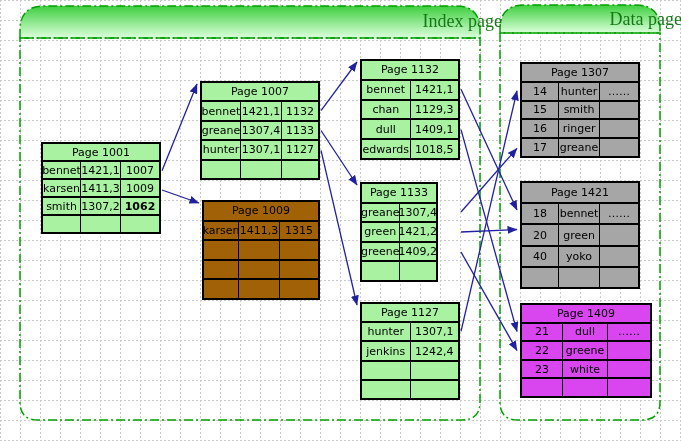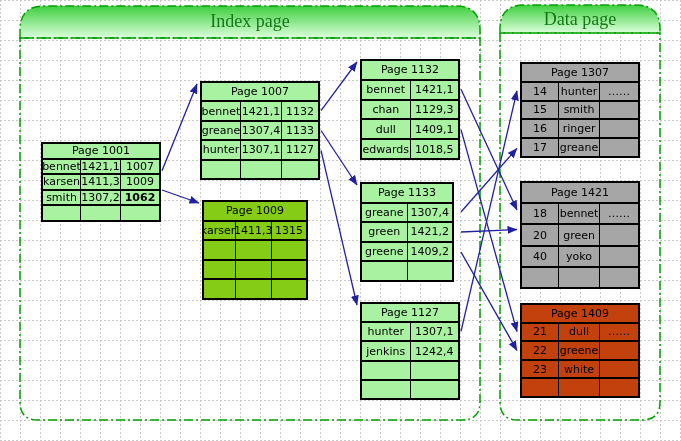--- a/index.html
+++ b/index.html
@@ -1,21 +1,21 @@
 <!DOCTYPE html>
 <html><head>
 <meta charset="utf-8">
 <style>
   html,body{margin:0;padding:0;background:#ffffff;}
   #canvas{position:relative;width:681px;height:441px;background:#ffffff;overflow:hidden;
           font-family:"DejaVu Sans",sans-serif;}
   svg.layer{position:absolute;left:0;top:0;width:681px;height:441px;}
   #arrow-layer{pointer-events:none;}
-  .panel-label{position:absolute;text-align:center;font-family:"Liberation Serif",serif;
-               font-size:18px;line-height:20px;}
+  .panel-label{position:absolute;text-align:right;font-family:"Liberation Serif",serif;
+               font-size:18px;line-height:20px;padding-left:22px;}
   .dtable{position:absolute;display:flex;flex-direction:column;border:2px solid #000;
           box-sizing:border-box;}
   .thead{flex:1;display:flex;align-items:center;justify-content:center;font-size:11px;color:#000;}
   .tr{flex:1;display:flex;border-top:2px solid #000000;min-height:0;}
   .cell{display:flex;align-items:center;justify-content:center;font-size:11px;color:#000;
         overflow:hidden;white-space:nowrap;border-left:1px solid #000;min-width:0;}
   .cell:first-child{border-left:none;}
 </style>
 </head>
 <body>
@@ -33,21 +33,21 @@
       </defs>
       <rect x="0" y="0" width="681" height="441" fill="url(#gridpat)"></rect>
       <path d="M 20 38 L 20 30 Q 20 6 44 6 L 456 6 Q 480 6 480 30 L 480 38 Z" fill="url(#tabgrad)" stroke="#00a000" stroke-width="1.5" stroke-dasharray="9 3 2 3"></path>
       <path d="M 20 38 H 480 V 402 Q 480 420 462 420 H 38 Q 20 420 20 402 Z" fill="none" stroke="#00a000" stroke-width="1.5" stroke-dasharray="9 3 2 3"></path>
       <path d="M 500 33 L 500 29 Q 500 5 524 5 L 636 5 Q 660 5 660 29 L 660 33 Z" fill="url(#tabgrad)" stroke="#00a000" stroke-width="1.5" stroke-dasharray="9 3 2 3"></path>
       <path d="M 500 33 H 660 V 402 Q 660 420 642 420 H 518 Q 500 420 500 402 Z" fill="none" stroke="#00a000" stroke-width="1.5" stroke-dasharray="9 3 2 3"></path>
     </svg>
   <div class="panel-label" style="left: 20px; top: 11px; width: 460px; color: rgb(20, 120, 20);">Index page</div>
   <div class="panel-label" style="left: 500px; top: 9px; width: 160px; color: rgb(20, 120, 20);">Data page</div>
   <div id="tables">
-      <div class="dtable" style="left: 41px; top: 142px; width: 120px; height: 80px; background: rgb(169, 242, 162); border-color: rgb(0, 0, 0);">
+      <div class="dtable" style="left: 41px; top: 142px; width: 120px; height: 92px; background: rgb(169, 242, 162); border-color: rgb(0, 0, 0);">
         <div class="thead">Page 1001</div>
         <div class="tr">
           <div class="cell" style="flex: 39 1 0px;">bennet</div>
           <div class="cell" style="flex: 41 1 0px;">1421,1</div>
           <div class="cell" style="flex: 40 1 0px;">1007</div>
         </div>
         <div class="tr">
           <div class="cell" style="flex: 39 1 0px;">karsen</div>
           <div class="cell" style="flex: 41 1 0px;">1411,3</div>
           <div class="cell" style="flex: 40 1 0px;">1009</div>
@@ -79,21 +79,21 @@
           <div class="cell" style="flex: 40 1 0px;">hunter</div>
           <div class="cell" style="flex: 42 1 0px;">1307,1</div>
           <div class="cell" style="flex: 38 1 0px;">1127</div>
         </div>
         <div class="tr">
           <div class="cell" style="flex: 40 1 0px;"></div>
           <div class="cell" style="flex: 42 1 0px;"></div>
           <div class="cell" style="flex: 38 1 0px;"></div>
         </div>
       </div>
-      <div class="dtable" style="left: 202px; top: 200px; width: 106px; height: 100px; background: #84cc16; border-color: rgb(0, 0, 0);">
+      <div class="dtable" style="left: 202px; top: 200px; width: 118px; height: 100px; background: #a16207; border-color: rgb(0, 0, 0);">
         <div class="thead">Page 1009</div>
         <div class="tr">
           <div class="cell" style="flex: 36 1 0px;">karsen</div>
           <div class="cell" style="flex: 42 1 0px;">1411,3</div>
           <div class="cell" style="flex: 40 1 0px;">1315</div>
         </div>
         <div class="tr">
           <div class="cell" style="flex: 36 1 0px;"></div>
           <div class="cell" style="flex: 42 1 0px;"></div>
           <div class="cell" style="flex: 40 1 0px;"></div>
@@ -121,21 +121,21 @@
         </div>
         <div class="tr">
           <div class="cell" style="flex: 50 1 0px;">dull</div>
           <div class="cell" style="flex: 50 1 0px; text-align: right;">1409,1</div>
         </div>
         <div class="tr">
           <div class="cell" style="flex: 50 1 0px;">edwards</div>
           <div class="cell" style="flex: 50 1 0px;">1018,5</div>
         </div>
       </div>
-      <div class="dtable" style="left: 360px; top: 182px; width: 94px; height: 100px; background: rgb(169, 242, 162); border-color: rgb(0, 0, 0);">
+      <div class="dtable" style="left: 360px; top: 182px; width: 78px; height: 100px; background: rgb(169, 242, 162); border-color: rgb(0, 0, 0);">
         <div class="thead">Page 1133</div>
         <div class="tr">
           <div class="cell" style="flex: 50 1 0px;">greane</div>
           <div class="cell" style="flex: 50 1 0px;">1307,4</div>
         </div>
         <div class="tr">
           <div class="cell" style="flex: 50 1 0px;">green</div>
           <div class="cell" style="flex: 50 1 0px;">1421,2</div>
         </div>
         <div class="tr">
@@ -205,21 +205,21 @@
           <div class="cell" style="flex: 38 1 0px;">40</div>
           <div class="cell" style="flex: 42 1 0px;">yoko</div>
           <div class="cell" style="flex: 40 1 0px;"></div>
         </div>
         <div class="tr">
           <div class="cell" style="flex: 38 1 0px;"></div>
           <div class="cell" style="flex: 42 1 0px;"></div>
           <div class="cell" style="flex: 40 1 0px;"></div>
         </div>
       </div>
-      <div class="dtable" style="left: 520px; top: 303px; width: 120px; height: 95px; background: #c2410c; border-color: rgb(0, 0, 0);">
+      <div class="dtable" style="left: 520px; top: 303px; width: 132px; height: 95px; background: #d946ef; border-color: rgb(0, 0, 0);">
         <div class="thead">Page 1409</div>
         <div class="tr">
           <div class="cell" style="flex: 38 1 0px;">21</div>
           <div class="cell" style="flex: 42 1 0px;">dull</div>
           <div class="cell" style="flex: 40 1 0px;">……</div>
         </div>
         <div class="tr">
           <div class="cell" style="flex: 38 1 0px;">22</div>
           <div class="cell" style="flex: 42 1 0px;">greene</div>
           <div class="cell" style="flex: 40 1 0px;"></div>

